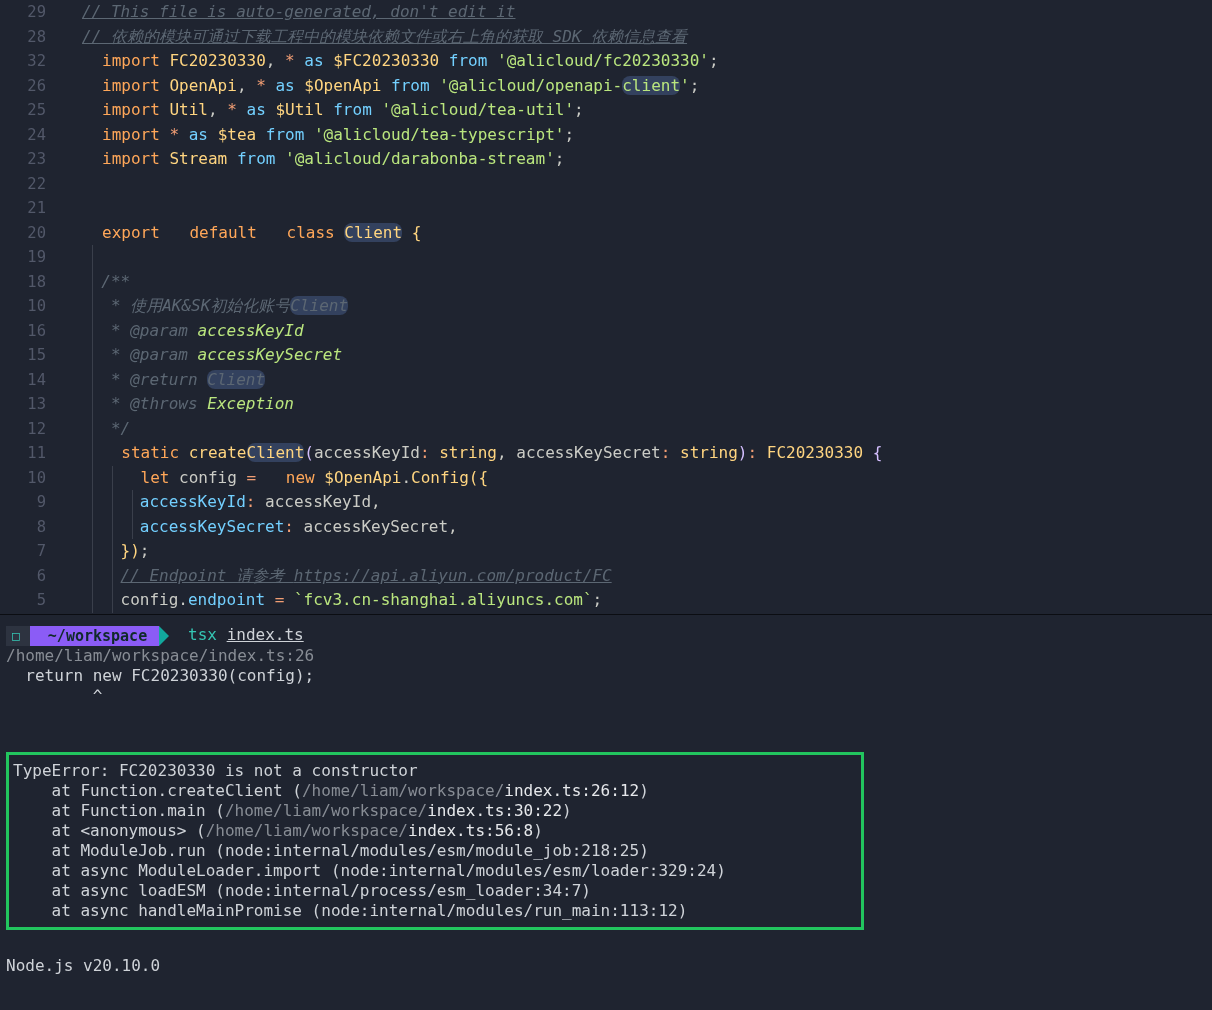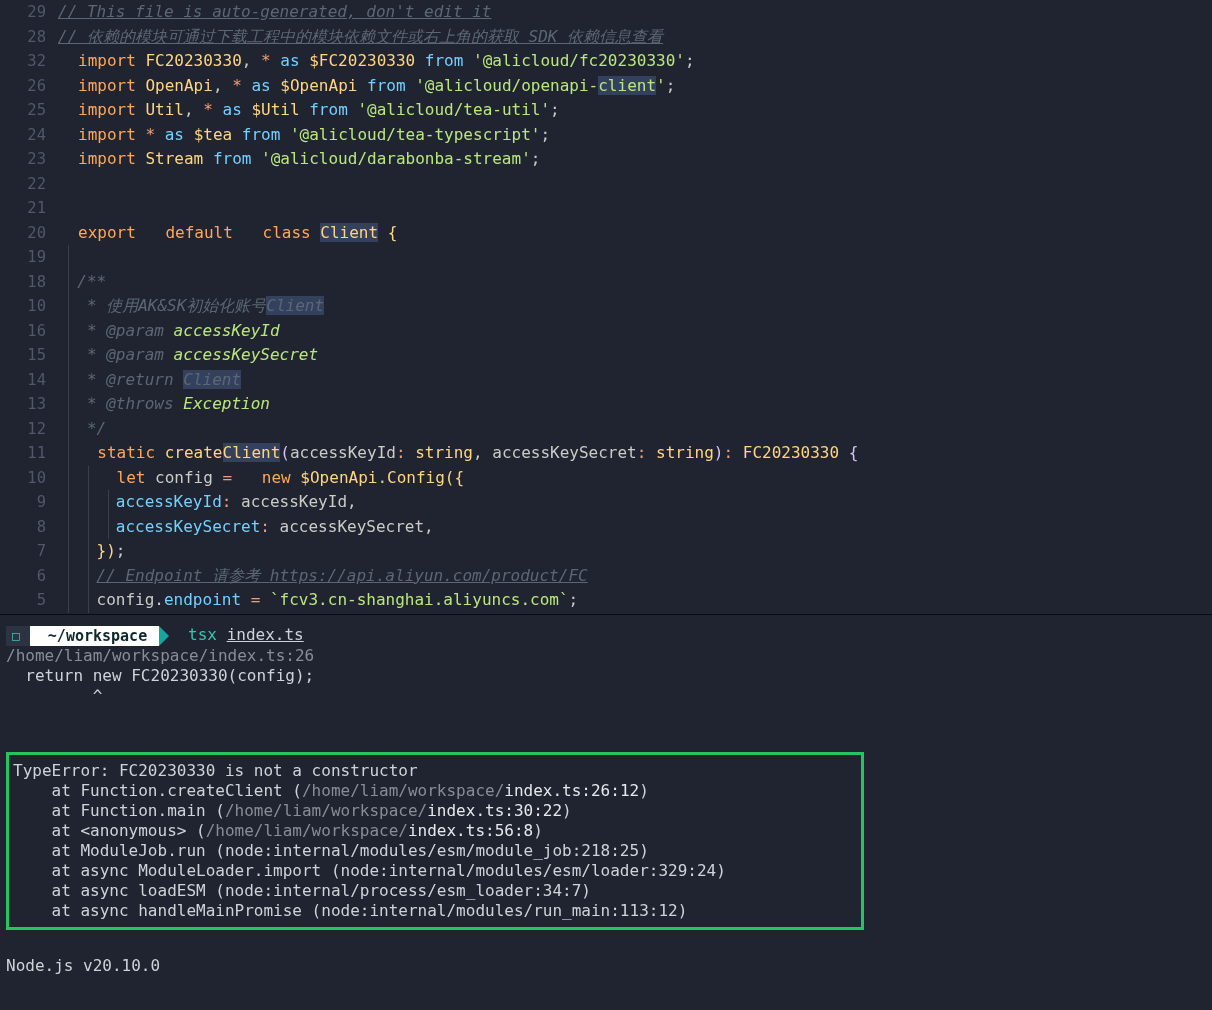--- a/index.html
+++ b/index.html
@@ -15,20 +15,21 @@
     flex-direction: column;
   }
   
   .editor {
     flex: 0 0 auto;
     display: flex;
     flex-direction: row;
     padding-top: 0;
     height: 614px;
     overflow: hidden;
+    gap: 24px;
   }
   .gutter {
     width: 58px;
     text-align: right;
     padding-right: 12px;
     color: #525869;
     user-select: none;
     font-size: 15.5px;
     line-height: 24.5px;
   }
@@ -55,21 +56,21 @@
   .c-bracep  { color: #d4bfff; }           
   .c-str     { color: #bae67e; }
   .c-param   { color: #bae67e; font-style: italic; }
   .c-ident   { color: #cbccc6; }
   .c-func    { color: #ffd580; }
   .c-prop    { color: #73d0ff; }
   .c-op      { color: #f29e74; }
   .c-doc     { color: #5c6773; font-style: italic; }
   .c-doctag  { color: #5c6773; font-style: italic; }
   .c-link    { color: #5c6773; font-style: italic; text-decoration: underline; }
-  .hl-sel    { background: #33415e; border-radius: 0; }
+  .hl-sel    { background: #33415e; border-radius: 8px; }
   .tmpl      { color: #bae67e; }
   
   .panel {
     flex: 1;
     display: flex;
     flex-direction: column;
     background: #1f2430;
     border-top: 1px solid #000000a0;
   }
   .tabs {
@@ -109,21 +110,21 @@
   }
   .chip-left::after {
     content: "";
     position: absolute;
     right: -10px; top: 0;
     border-top: 10px solid transparent;
     border-bottom: 10px solid transparent;
     border-left: 10px solid #2d3340;
   }
   .chip-mid {
-    background: #ffffff;
+    background: #8b5cf6;
     color: #102a2a;
     font-weight: bold;
     padding: 0 12px 0 18px;
     font-size: 15px;
     line-height: 20px;
     display: inline-block;
     position: relative;
   }
   .chip-mid::after {
     content: "";

